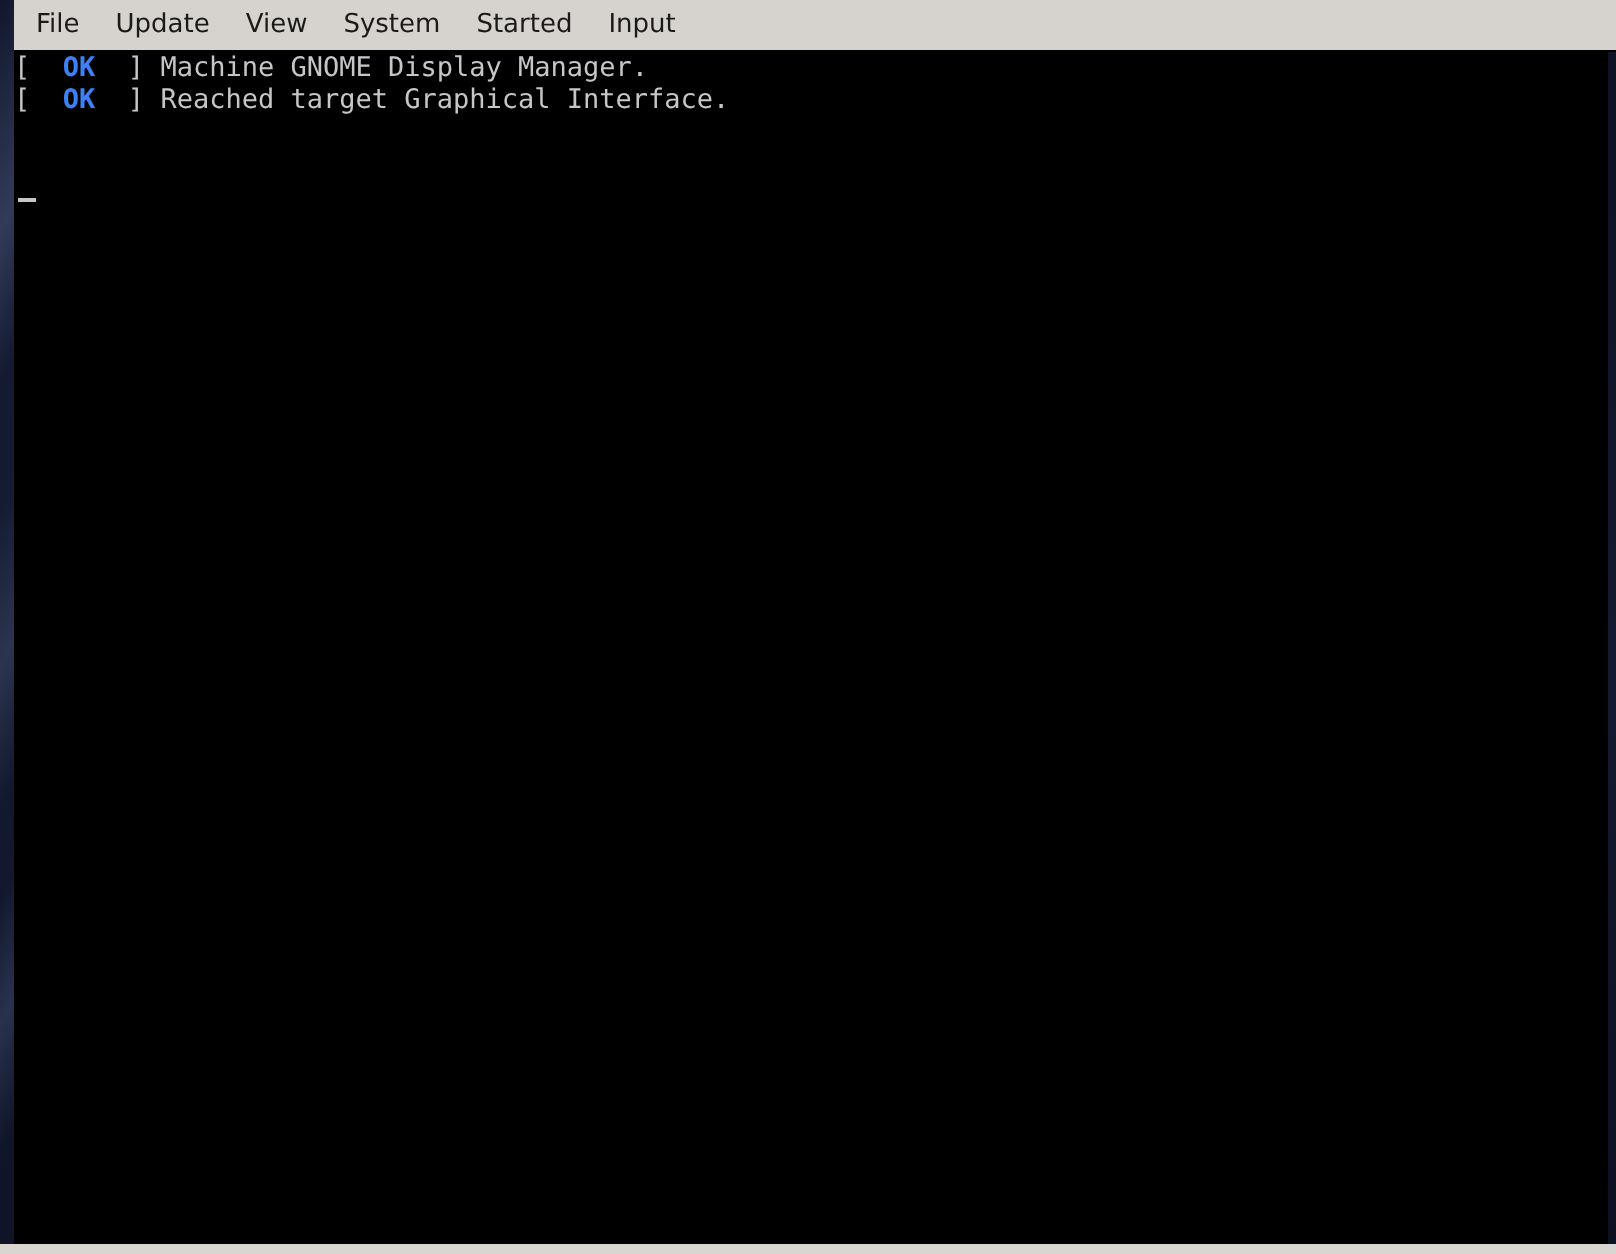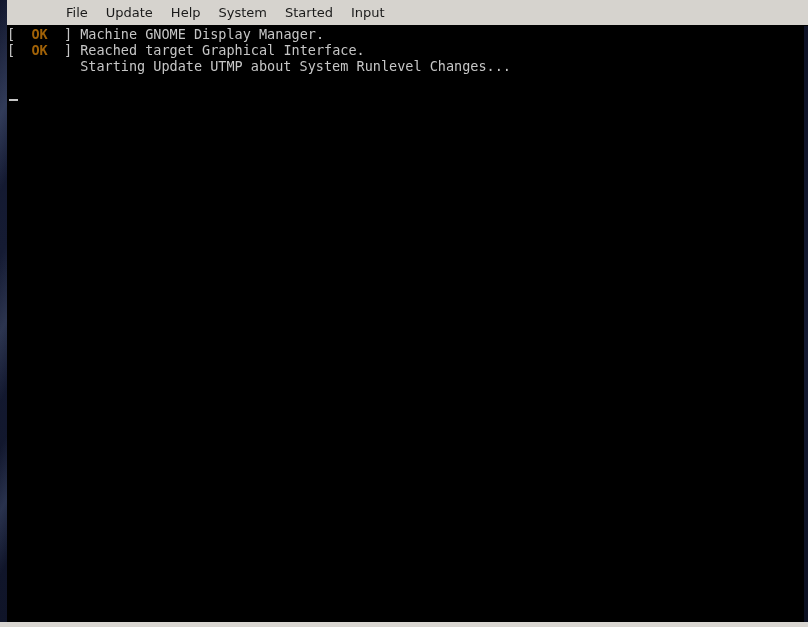--- a/index.html
+++ b/index.html
@@ -62,21 +62,20 @@
     left: 7px;
     top: 0;
     width: 801px;
     height: 26px;
     background: #d6d3ce;
     border-bottom: 1px solid #000000;
     box-sizing: border-box;
     display: flex;
     align-items: center;
     z-index: 10;
-    padding-left: 48px;
   }
   .menu-item {
     font-family: "DejaVu Sans", sans-serif;
     font-size: 13px;
     color: #1a1a1a;
     line-height: 25px;
     padding: 0 9px;
     white-space: nowrap;
     cursor: default;
   }
@@ -104,21 +103,21 @@
   .line {
     font-family: "DejaVu Sans Mono", monospace;
     font-size: 13.5px;
     line-height: 16px;
     height: 16px;
     color: #c6c6c6;
     white-space: pre;
     letter-spacing: 0px;
   }
   .line .ok {
-    color: #a16207;
+    color: #3b82f6;
     font-weight: bold;
   }
 
   
   .cursor-row {
     height: 16px;
     position: relative;
   }
   .cursor {
     position: absolute;
@@ -148,35 +147,35 @@
 
 <div id="app">
 
   <div class="desktop-strip-left"></div>
   <div class="desktop-strip-right"></div>
   <div class="desktop-strip-bottom"></div>
 
   <div class="menubar">
     <div class="menu-item">File</div>
     <div class="menu-item">Update</div>
-    <div class="menu-item">Help</div>
+    <div class="menu-item">View</div>
     <div class="menu-item">System</div>
     <div class="menu-item">Started</div>
     <div class="menu-item">Input</div>
   </div>
 
   <div class="console">
 
     <div class="console-lines">
 
       <div class="line"><span>[</span><span class="ok">  OK  </span><span>] </span><span>Machine GNOME Display Manager.</span></div>
 
       <div class="line"><span>[</span><span class="ok">  OK  </span><span>] </span><span>Reached target Graphical Interface.</span></div>
 
-      <div class="line"><span></span><span class="ok"></span><span>         </span><span>Starting Update UTMP about System Runlevel Changes...</span></div>
+      <div class="line"><span></span><span class="ok"></span><span>         </span></div>
 
 
       <div class="line"> </div>
 
       <div class="cursor-row">
         <div class="cursor"></div>
       </div>
 
     </div>
 

